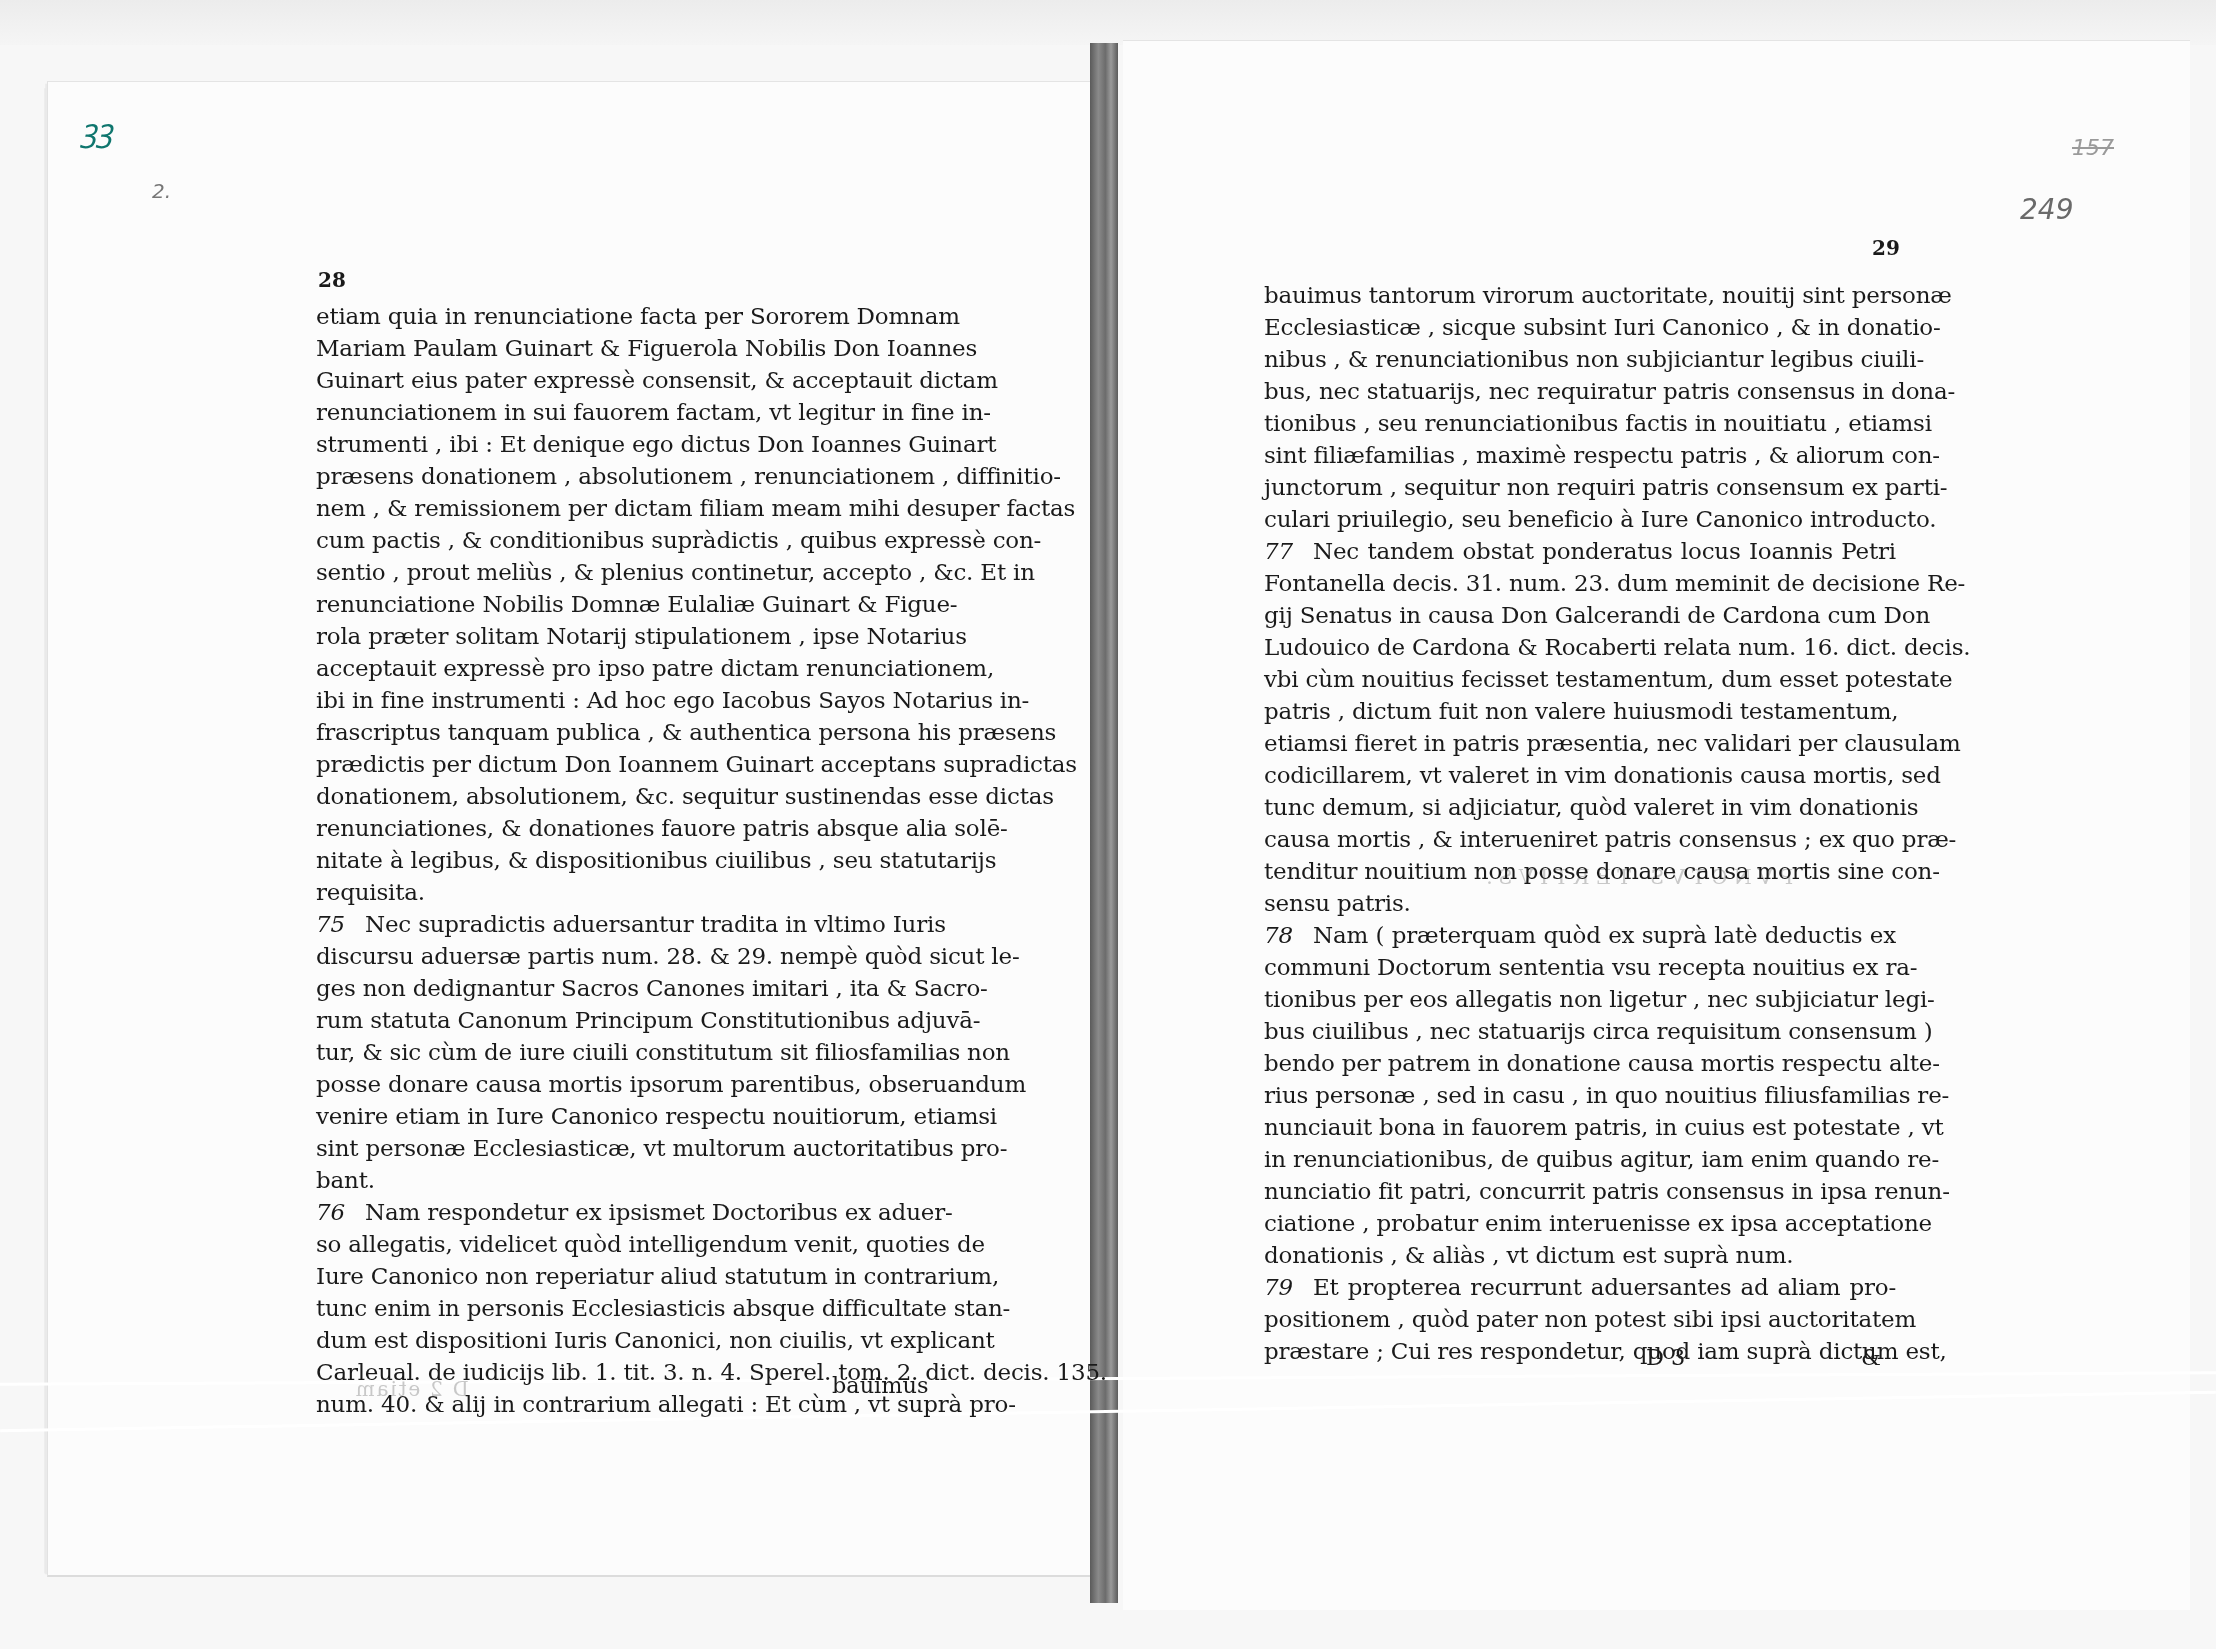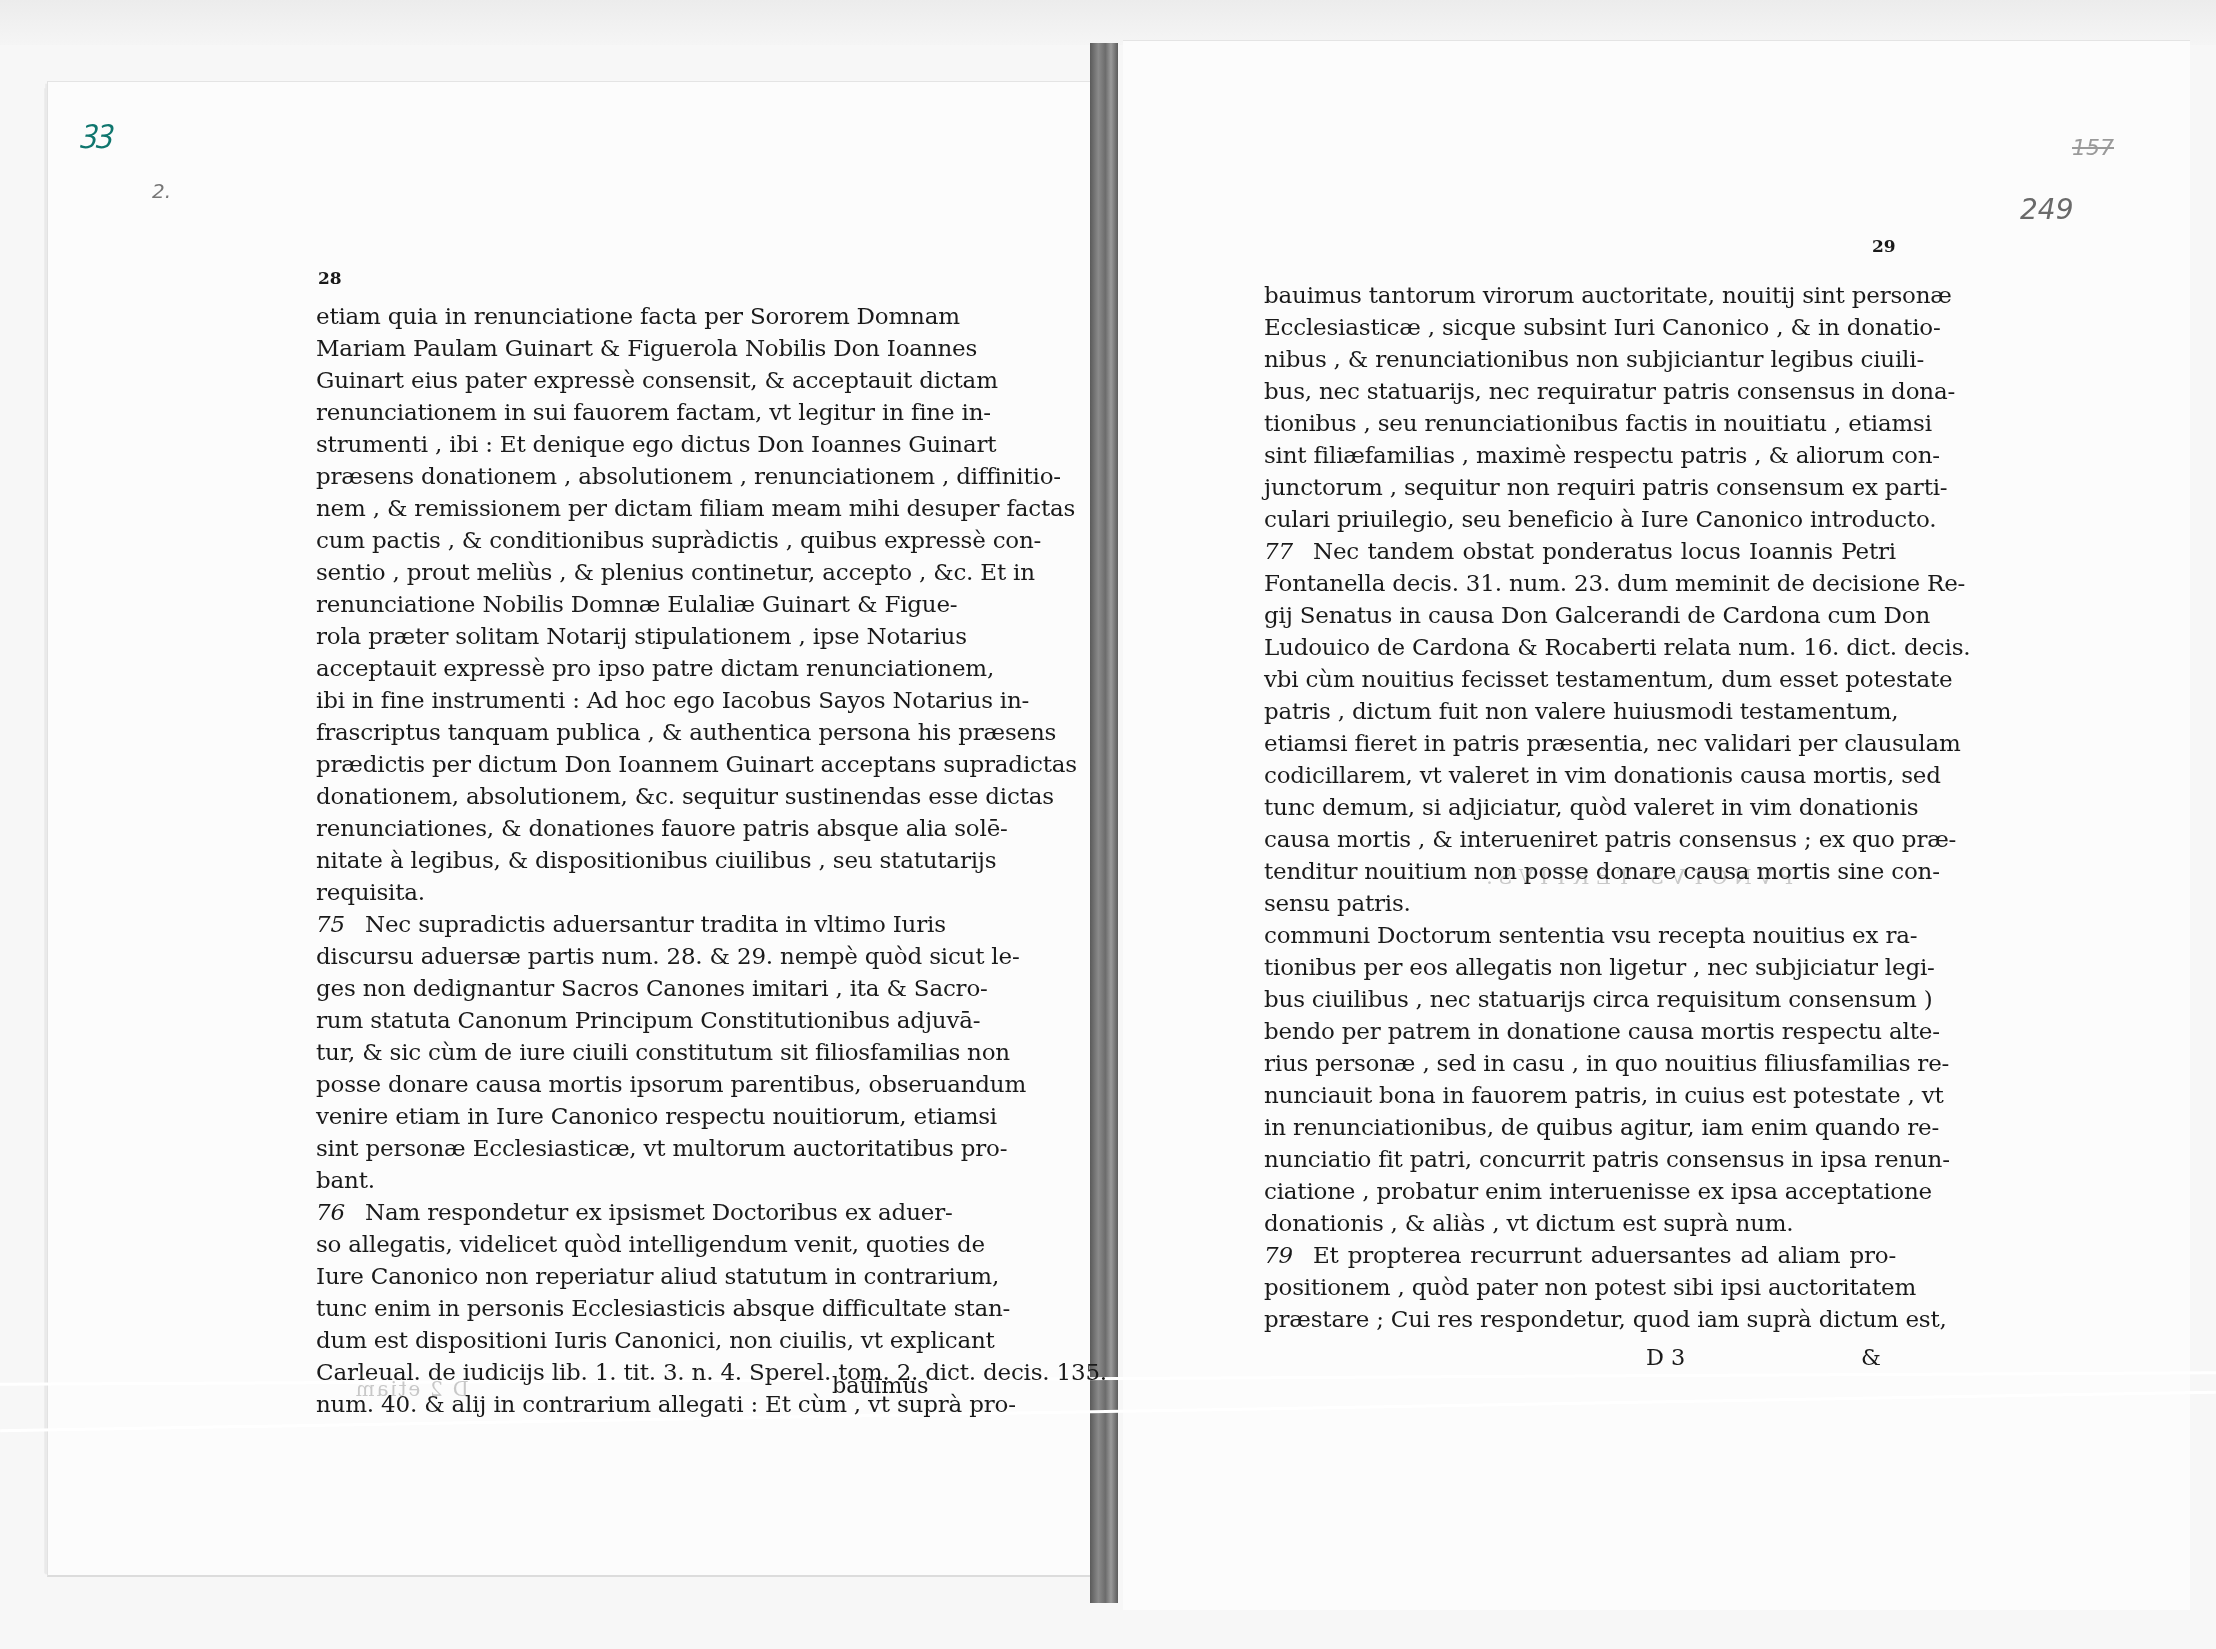--- a/index.html
+++ b/index.html
@@ -12,21 +12,21 @@
   #left-page { left:47px; top:81px; width:1047px; height:1493px; border-left:1.8px solid #e2e2e2; border-top:1.3px solid #e4e4e4; border-bottom:2.2px solid #dcdcdc; box-shadow: -4.5px 0 0 -2.7px #eaeaea, -8px 1.8px 0 -5.4px #e6e6e6; }
   #right-page { left:1123px; top:40px; width:1067px; height:1569px; border-top:1.3px solid #e4e4e4; }
   #spine { position:absolute; left:1090px; top:43px; width:28px; height:1560px;
     background:linear-gradient(90deg,#5a5a5a 0%,#8a8a8a 30%,#6c6c6c 55%,#9b9b9b 75%,#5c5c5c 100%); }
   .col { position:absolute; font-size:23px; line-height:32px; letter-spacing:-0.2px; }
   #left-col { left:316px; top:269px; width:601px; }
   #right-col { left:1264px; top:251px; width:632px; }
   .line { white-space:nowrap; text-align:justify; text-align-last:justify; display:block; height:32px; overflow:visible; }
   .line.last { text-align-last:left; }
   .num { display:inline-block; width:49px; font-style:italic; text-align:center; }
-  .folio { position:absolute; font-size:17px; font-weight:bold; }
+  .folio { position:absolute; font-size:20px; font-weight:bold; }
   #folio-left { left:318px; top:268px; }
   #folio-right { left:1872px; top:236px; }
   .sig { position:absolute; font-size:22.4px; }
   #sig-right { left:1646px; top:1344px; }
   #catch-right { left:1861px; top:1344px; }
   #catch-left { left:832px; top:1372px; font-size:22.4px; position:absolute; }
   .bleed { position:absolute; color:#c8c8c8; font-size:20.6px; letter-spacing:6.3px; transform:scaleX(-1); }
   #bleed-heading { left:1480px; top:865px; }
   #bleed-left-sig { left:354px; top:1377px; font-size:20px; letter-spacing:1.8px; }
   .hand { position:absolute; color:#8c8c8c; font-family:"DejaVu Sans", sans-serif; font-style:italic; }
@@ -112,20 +112,21 @@
     <span class="line"><span>gij Senatus in causa Don Galcerandi de Cardona cum Don</span></span>
     <span class="line"><span>Ludouico de Cardona &amp; Rocaberti relata num. 16. dict. decis.</span></span>
     <span class="line"><span>vbi cùm nouitius fecisset testamentum, dum esset potestate</span></span>
     <span class="line"><span>patris , dictum fuit non valere huiusmodi testamentum,</span></span>
     <span class="line"><span>etiamsi fieret in patris præsentia, nec validari per clausulam</span></span>
     <span class="line"><span>codicillarem, vt valeret in vim donationis causa mortis, sed</span></span>
     <span class="line"><span>tunc demum, si adjiciatur, quòd valeret in vim donationis</span></span>
     <span class="line"><span>causa mortis , &amp; interueniret patris consensus ; ex quo præ-</span></span>
     <span class="line"><span>tenditur nouitium non posse donare causa mortis sine con-</span></span>
     <span class="line last"><span>sensu patris.</span></span>
+    <span class="line"><span class="num">78</span><span>Nam ( præterquam quòd ex suprà latè deductis ex</span></span>
     <span class="line"><span>communi Doctorum sententia vsu recepta nouitius ex ra-</span></span>
     <span class="line"><span>tionibus per eos allegatis non ligetur , nec subjiciatur legi-</span></span>
     <span class="line"><span>bus ciuilibus , nec statuarijs circa requisitum consensum )</span></span>
     <span class="line"><span>bendo per patrem in donatione causa mortis respectu alte-</span></span>
     <span class="line"><span>rius personæ , sed in casu , in quo nouitius filiusfamilias re-</span></span>
     <span class="line"><span>nunciauit bona in fauorem patris, in cuius est potestate , vt</span></span>
     <span class="line"><span>in renunciationibus, de quibus agitur, iam enim quando re-</span></span>
     <span class="line"><span>nunciatio fit patri, concurrit patris consensus in ipsa renun-</span></span>
     <span class="line"><span>ciatione , probatur enim interuenisse ex ipsa acceptatione</span></span>
     <span class="line last"><span>donationis , &amp; aliàs , vt dictum est suprà num.</span></span>

